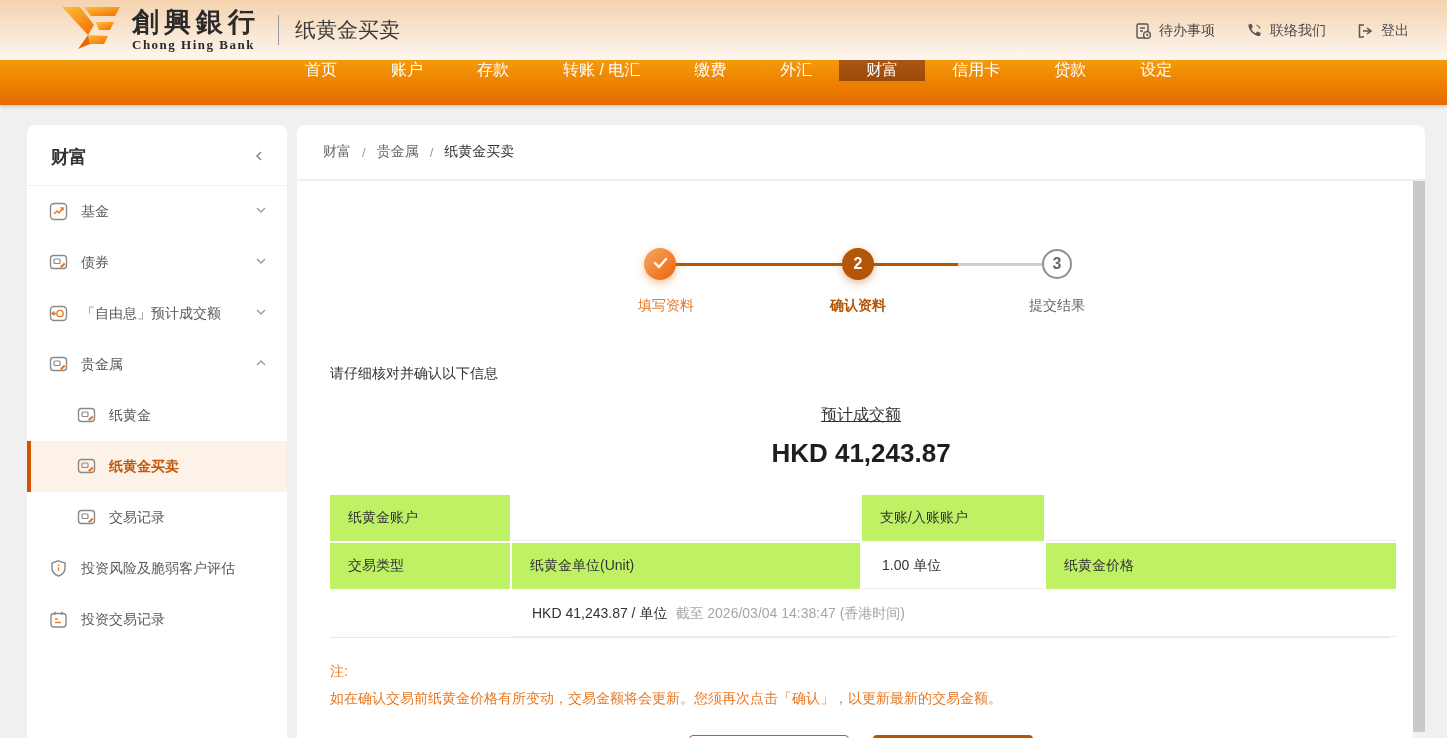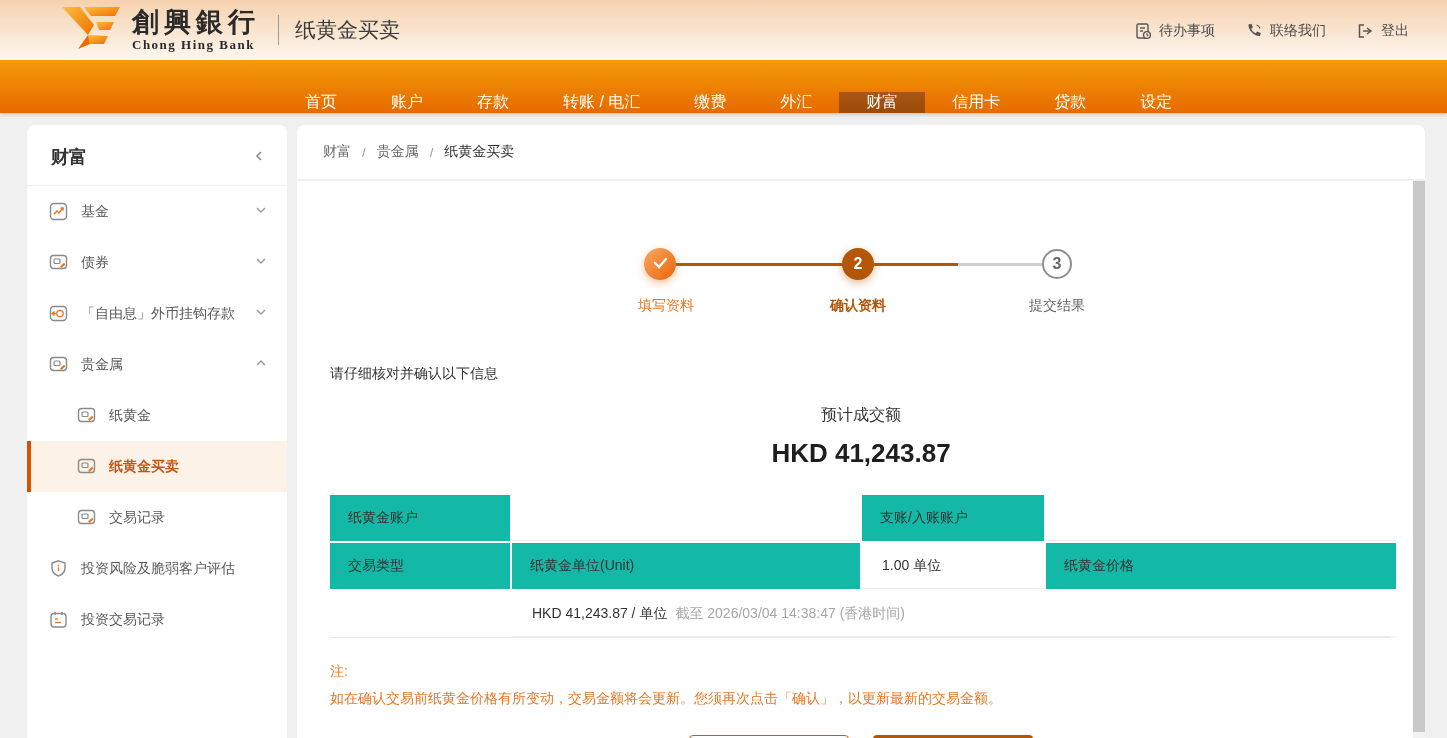--- a/index.html
+++ b/index.html
@@ -15,23 +15,23 @@
   .bank-names { display:flex; flex-direction:column; line-height:1; }
   .bank-zh { font-family:"Liberation Serif","DejaVu Serif",serif; font-weight:bold; font-size:27px; color:#2A2A2A; letter-spacing:5px; }
   .bank-en { font-family:"Liberation Serif","DejaVu Serif",serif; font-weight:bold; font-size:13px; color:#2A2A2A; letter-spacing:1.5px; margin-top:2px; }
   .logo-divider { width:1px; height:30px; background:#9B9B9B; margin:0 16px 0 18px; }
   .portal-title { font-size:21px; color:#3A3A3A; }
   .header-links { position:absolute; right:38px; top:0; height:62px; display:flex; align-items:center; gap:30px; }
   .header-link { display:flex; align-items:center; gap:7px; font-size:14px; color:#4A4A4A; cursor:pointer; }
   .hicon { display:inline-flex; }
 
   
-  .nav { position:absolute; top:60px; left:0; width:100%; height:53px;
+  .nav { position:absolute; top:60px; left:0; width:100%; height:45px;
     background:linear-gradient(180deg,#F49B0B 0%,#EE8403 45%,#E66A00 100%);
-    display:flex; align-items:flex-end; padding-left:278px; box-shadow:0 2px 3px rgba(0,0,0,0.15); }
+    display:flex; align-items:flex-start; padding-left:278px; box-shadow:0 2px 3px rgba(0,0,0,0.15); }
   .nav-item { color:#FFFFFF; font-size:16px; padding:0 27px; display:flex; align-items:center; cursor:pointer; }
   .nav-item.active { background:linear-gradient(180deg,#AA5614 0%,#9C4A08 100%); }
 
   
   .sidebar { position:absolute; left:27px; top:125px; width:260px; height:613px;
     background:#FFFFFF; border-radius:8px 8px 0 0; overflow:hidden; }
   .sidebar-head { display:flex; align-items:center; justify-content:space-between;
     padding:20px 22px 16px 24px; border-bottom:1px solid #F0F0F0; }
   .sidebar-title { font-size:18px; font-weight:bold; color:#333333; }
   .side-item { display:flex; align-items:center; gap:13px; padding:15px 20px 15px 22px;
@@ -64,28 +64,28 @@
   .circ-done { background:linear-gradient(135deg,#F7A964 0%,#EE7118 80%); box-shadow:0 3px 8px rgba(238,119,34,0.45); }
   .circ-current { background:#B45607; color:#FFFFFF; box-shadow:0 3px 8px rgba(180,86,7,0.4); }
   .circ-pending { background:#FFFFFF; border:2px solid #8F8F8F; color:#666666; width:30px; height:30px; top:42px; }
   .step-label { position:absolute; top:90px; width:140px; text-align:center; font-size:14px; }
   .sl-done { color:#E87722; }
   .sl-current { color:#B45607; font-weight:bold; }
   .sl-pending { color:#666666; }
 
   .instruction { margin:40px 0 0 33px; font-size:14px; color:#333333; }
   .amount-block { text-align:center; margin-top:22px; }
-  .amount-label { font-size:16px; color:#333333; }
+  .amount-label { font-size:16px; color:#333333;text-decoration:underline; }
   .amount-value { font-size:26px; font-weight:bold; color:#1E1E1E; margin-top:12px; }
 
   
   .info-table { margin:26px 33px 0 33px; width:1060px; display:grid;
     grid-template-columns:180px 348px 182px 350px; gap:2px; border-bottom:1px solid #E9E9E9; }
   .cell { height:46px; display:flex; align-items:center; font-size:14px; color:#333333; }
-  .cell-label { background:#14b8a6; padding-left:18px; }
+  .cell-label { background:#bef264; padding-left:18px; }
   .cell-value { background:#FFFFFF; padding-left:20px; border-bottom:1px solid #ECECEC; }
   .cell-span { grid-column:2 / 5; }
   .value-suffix { color:#A6A6A6; margin-left:8px; }
 
   .note { margin:20px 0 0 33px; font-size:14px; color:#E87722; line-height:1.9; }
 
   .btn-row { display:flex; justify-content:center; gap:24px; margin-top:24px; }
   .btn { width:160px; height:36px; border-radius:4px; font-size:16px; cursor:pointer;
     display:flex; align-items:center; justify-content:center; font-family:inherit; }
   .btn-back { background:#FFFFFF; border:1px solid #C55A11; color:#C55A11; }
@@ -207,21 +207,21 @@
     </div>
 
     <div class="side-item">
       <span class="sicon">
         <svg width="19" height="19" viewBox="0 0 19 19" fill="none">
             <rect x="1.5" y="2.5" width="16" height="14" rx="3.5" stroke="#8A8A8A" stroke-width="1.4"></rect>
             <circle cx="11" cy="9.5" r="3.2" stroke="#E87722" stroke-width="1.3"></circle>
             <path d="M3 9.5 H7 M5.5 7.5 L3 9.5 L5.5 11.5" stroke="#E87722" stroke-width="1.3"></path>
           </svg>
       </span>
-      <span class="lbl">「自由息」外币挂钩存款</span>
+      <span class="lbl">「自由息」预计成交额</span>
       <span class="chev"><svg width="12" height="12" viewBox="0 0 12 12" fill="none" stroke="#999" stroke-width="1.4">
             <path d="M2 4 L6 8 L10 4"></path>
           </svg></span>
     </div>
 
 
     <div class="side-item">
       <span class="sicon">
         <svg width="19" height="19" viewBox="0 0 19 19" fill="none">
             <rect x="1.5" y="2.5" width="16" height="13" rx="3" stroke="#8A8A8A" stroke-width="1.4"></rect>

